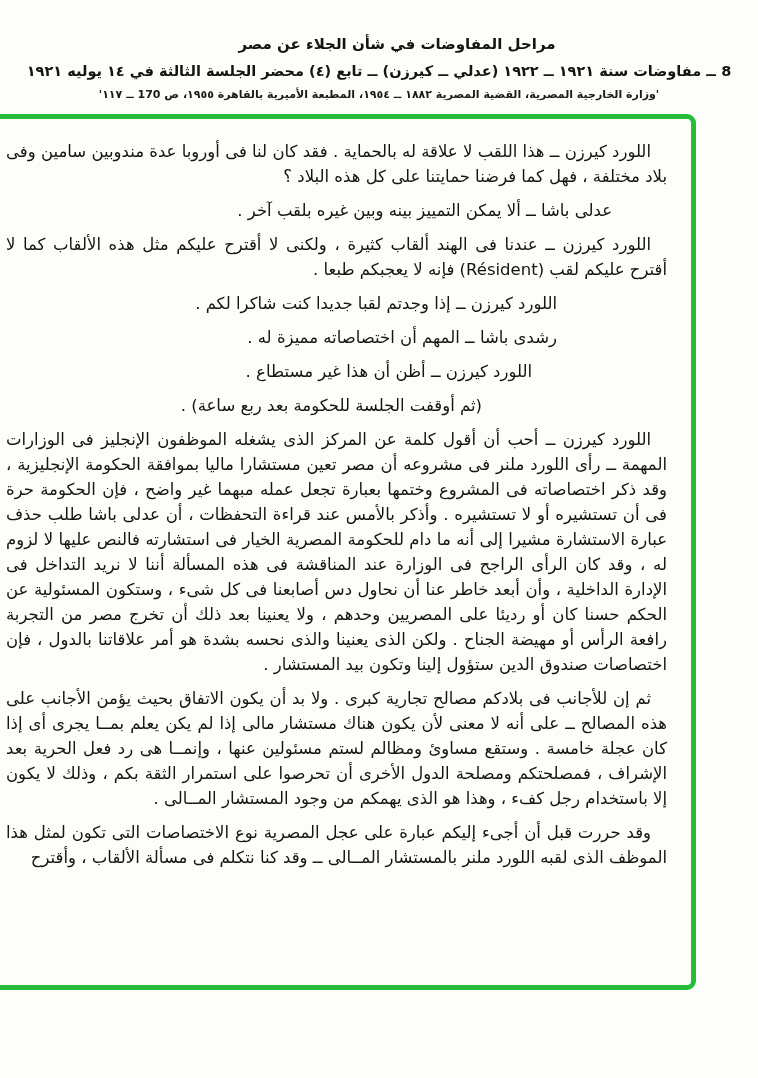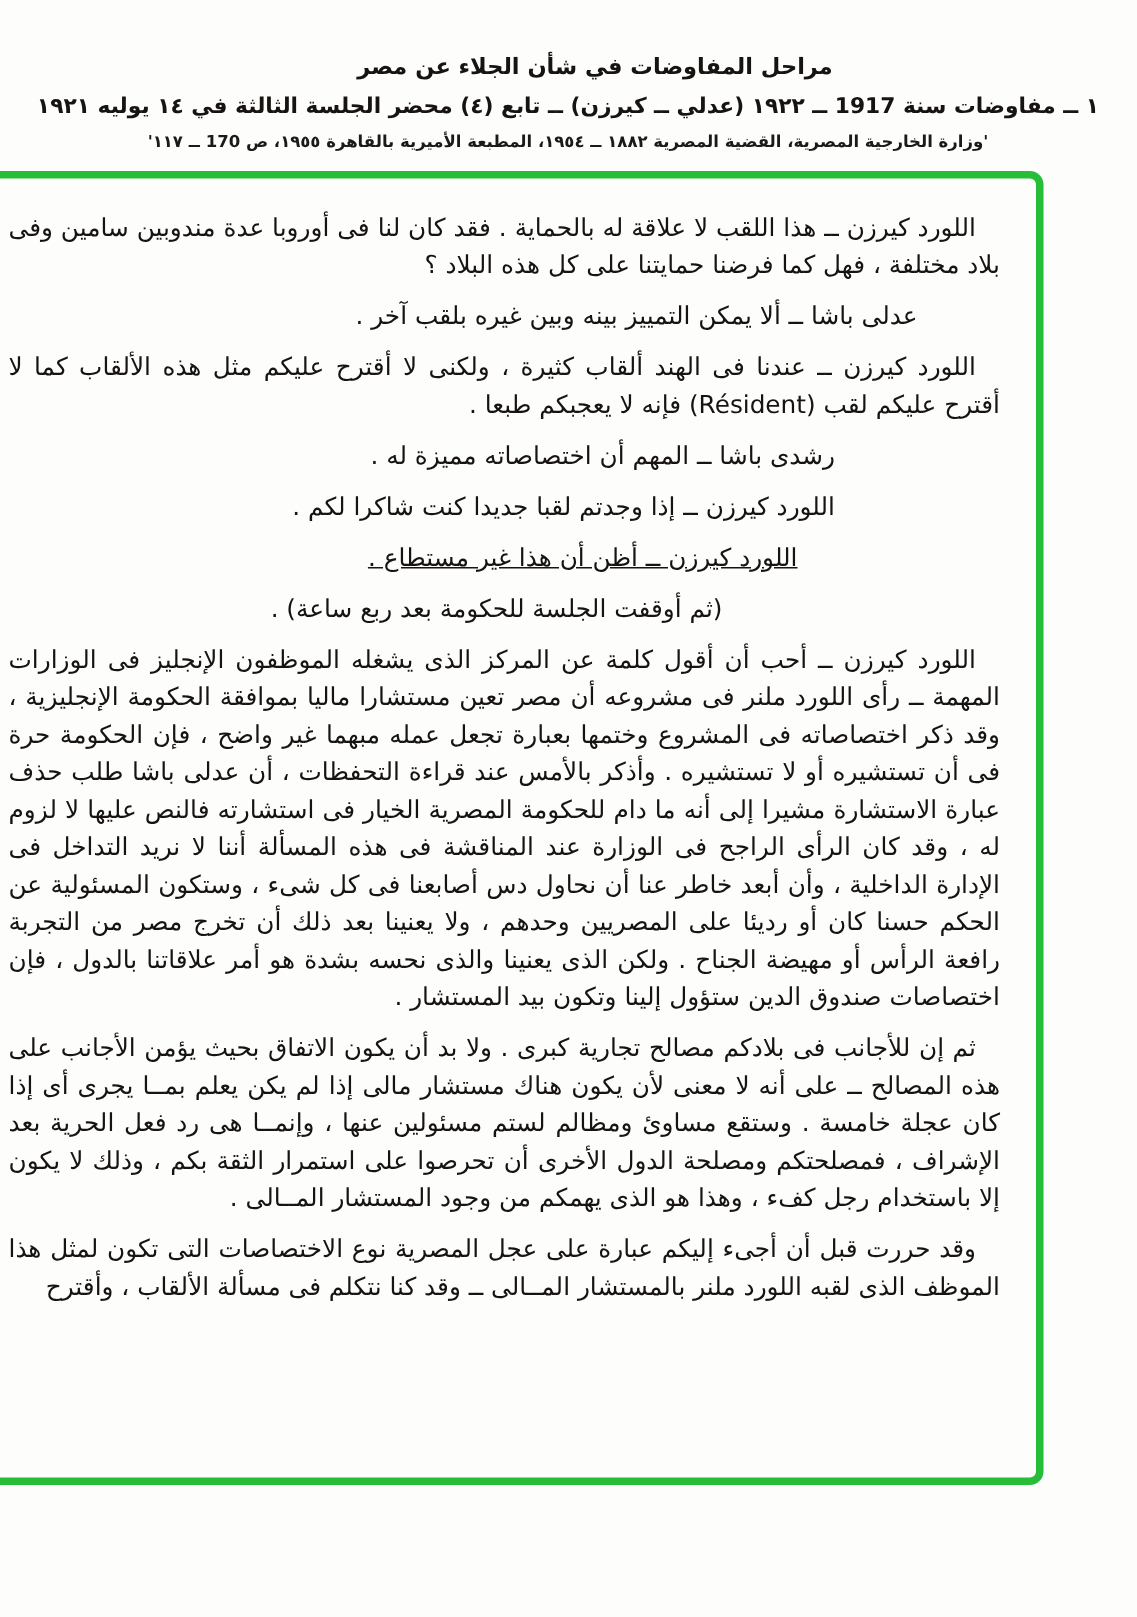--- a/index.html
+++ b/index.html
@@ -49,36 +49,36 @@
   }
   .frame p {
     margin: 0 0 9px;
     font-size: 16.5px;
     line-height: 25px;
     text-align: justify;
   }
   .para { text-indent: 16px; }
   .pad55  { text-align: right; padding-left: 0; padding-right: 55px;  text-indent: 0; }
   .pad110 { text-align: right; padding-right: 110px; text-indent: 0; }
-  .pad135 { text-align: right; padding-right: 135px; text-indent: 0; text-decoration: underline; }
+  .pad135 { text-align: right; padding-right: 135px; text-indent: 0; }
   .pad185 { text-align: right; padding-right: 185px; text-indent: 0; }
 </style>
 </head>
 <body>
 
 <div class="header">
   <div class="title">مراحل المفاوضات في شأن الجلاء عن مصر</div>
-  <div class="subtitle">١ ــ مفاوضات سنة 1917 ــ ١٩٢٢ (عدلي ــ كيرزن) ــ تابع (٤) محضر الجلسة الثالثة في ١٤ يوليه ١٩٢١</div>
+  <div class="subtitle">8 ــ مفاوضات سنة ١٩٢١ ــ ١٩٢٢ (عدلي ــ كيرزن) ــ تابع (٤) محضر الجلسة الثالثة في ١٤ يوليه ١٩٢١</div>
   <div class="source">'وزارة الخارجية المصرية، القضية المصرية ١٨٨٢ ــ ١٩٥٤، المطبعة الأميرية بالقاهرة ١٩٥٥، ص 170 ــ ١١٧'</div>
 </div>
 
 <div class="frame">
   <p class="para">اللورد كيرزن ــ هذا اللقب لا علاقة له بالحماية . فقد كان لنا فى أوروبا عدة مندوبين سامين وفى بلاد مختلفة ، فهل كما فرضنا حمايتنا على كل هذه البلاد ؟</p>
   <p class="pad55">عدلى باشا ــ ألا يمكن التمييز بينه وبين غيره بلقب آخر .</p>
   <p class="para">اللورد كيرزن ــ عندنا فى الهند ألقاب كثيرة ، ولكنى لا أقترح عليكم مثل هذه الألقاب كما لا أقترح عليكم لقب (Résident) فإنه لا يعجبكم طبعا .</p>
+  <p class="pad110">اللورد كيرزن ــ إذا وجدتم لقبا جديدا كنت شاكرا لكم .</p>
   <p class="pad110">رشدى باشا ــ المهم أن اختصاصاته مميزة له .</p>
-  <p class="pad110">اللورد كيرزن ــ إذا وجدتم لقبا جديدا كنت شاكرا لكم .</p>
   <p class="pad135">اللورد كيرزن ــ أظن أن هذا غير مستطاع .</p>
   <p class="pad185">(ثم أوقفت الجلسة للحكومة بعد ربع ساعة) .</p>
   <p class="para">اللورد كيرزن ــ أحب أن أقول كلمة عن المركز الذى يشغله الموظفون الإنجليز فى الوزارات المهمة ــ رأى اللورد ملنر فى مشروعه أن مصر تعين مستشارا ماليا بموافقة الحكومة الإنجليزية ، وقد ذكر اختصاصاته فى المشروع وختمها بعبارة تجعل عمله مبهما غير واضح ، فإن الحكومة حرة فى أن تستشيره أو لا تستشيره . وأذكر بالأمس عند قراءة التحفظات ، أن عدلى باشا طلب حذف عبارة الاستشارة مشيرا إلى أنه ما دام للحكومة المصرية الخيار فى استشارته فالنص عليها لا لزوم له ، وقد كان الرأى الراجح فى الوزارة عند المناقشة فى هذه المسألة أننا لا نريد التداخل فى الإدارة الداخلية ، وأن أبعد خاطر عنا أن نحاول دس أصابعنا فى كل شىء ، وستكون المسئولية عن الحكم حسنا كان أو رديئا على المصريين وحدهم ، ولا يعنينا بعد ذلك أن تخرج مصر من التجربة رافعة الرأس أو مهيضة الجناح . ولكن الذى يعنينا والذى نحسه بشدة هو أمر علاقاتنا بالدول ، فإن اختصاصات صندوق الدين ستؤول إلينا وتكون بيد المستشار .</p>
   <p class="para">ثم إن للأجانب فى بلادكم مصالح تجارية كبرى . ولا بد أن يكون الاتفاق بحيث يؤمن الأجانب على هذه المصالح ــ على أنه لا معنى لأن يكون هناك مستشار مالى إذا لم يكن يعلم بمــا يجرى أى إذا كان عجلة خامسة . وستقع مساوئ ومظالم لستم مسئولين عنها ، وإنمــا هى رد فعل الحرية بعد الإشراف ، فمصلحتكم ومصلحة الدول الأخرى أن تحرصوا على استمرار الثقة بكم ، وذلك لا يكون إلا باستخدام رجل كفء ، وهذا هو الذى يهمكم من وجود المستشار المــالى .</p>
   <p class="para">وقد حررت قبل أن أجىء إليكم عبارة على عجل المصرية نوع الاختصاصات التى تكون لمثل هذا الموظف الذى لقبه اللورد ملنر بالمستشار المــالى ــ وقد كنا نتكلم فى مسألة الألقاب ، وأقترح</p>
 </div>
 
 </body></html>

